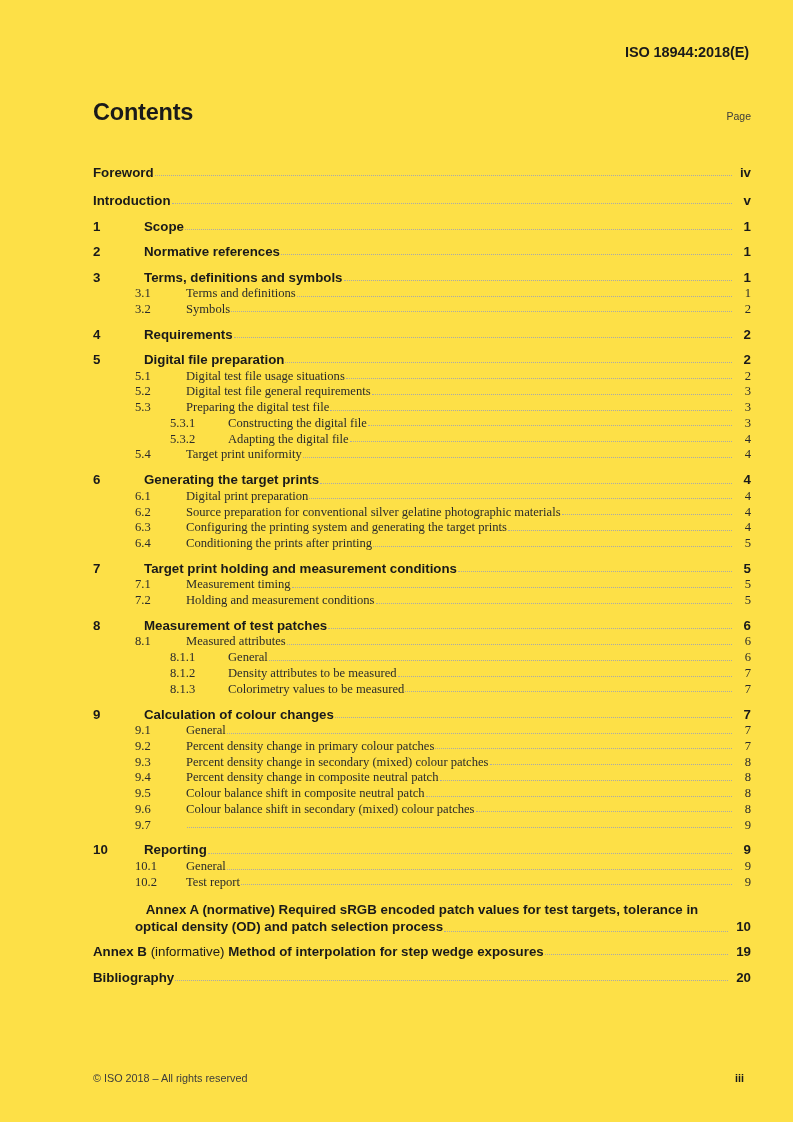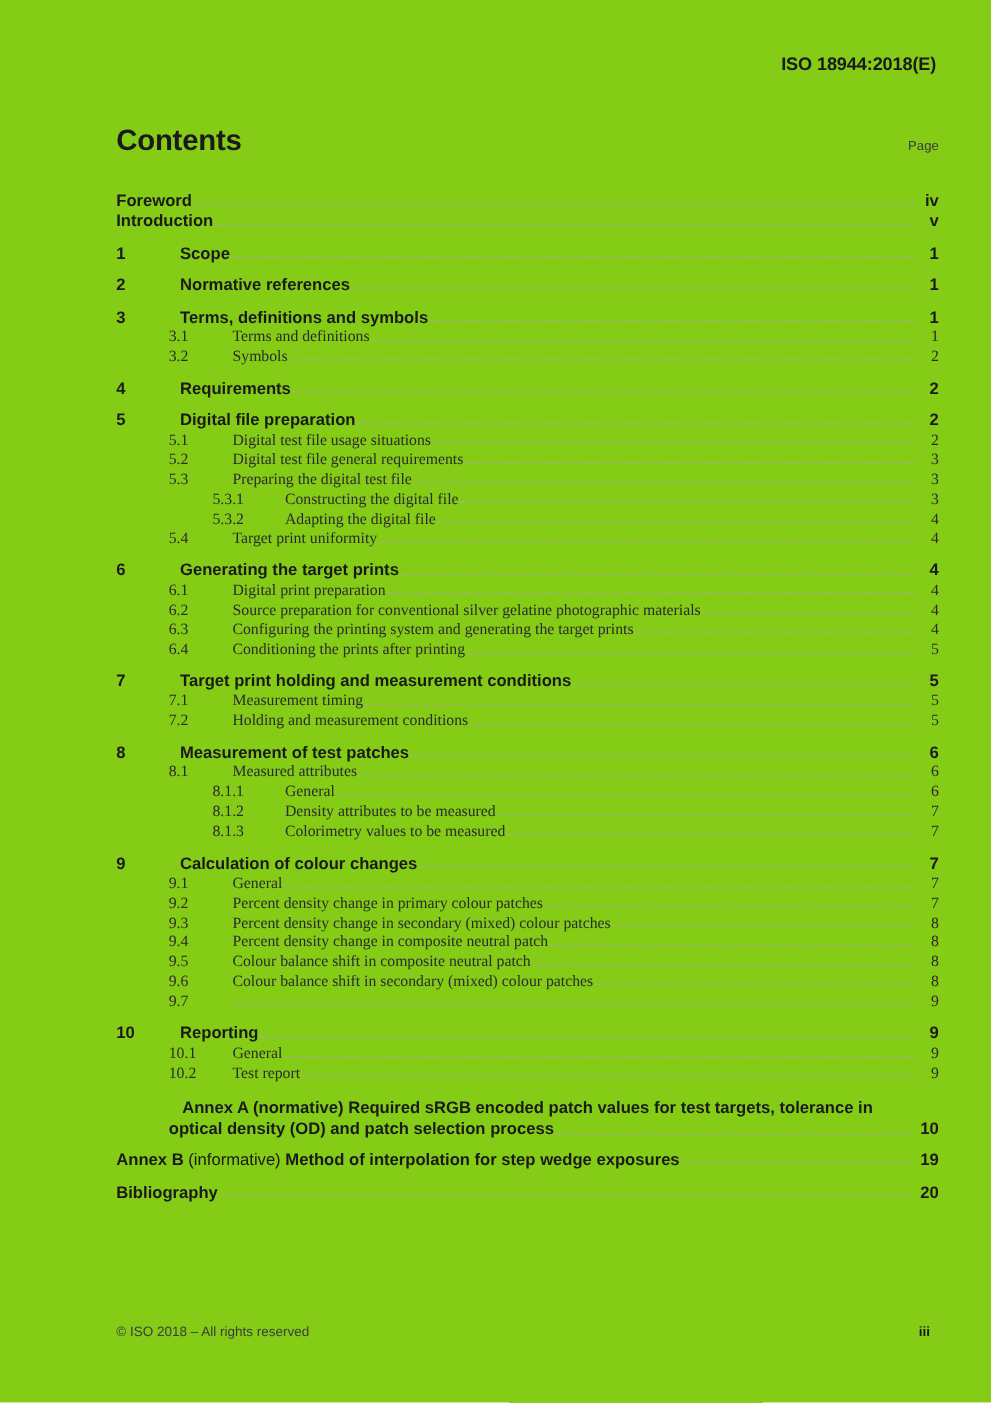--- a/index.html
+++ b/index.html
@@ -8,21 +8,21 @@
     background: #ffffff;
   }
   body {
     font-family: "Liberation Serif", serif;
     color: #231f20;
   }
   .page {
     position: relative;
     width: 793px;
     height: 1122px;
-    background: #84cc16;
+    background: #fde047;
     overflow: hidden;
     box-sizing: border-box;
     padding-left: 39px;
   }
 
   
   .doc-header {
     position: absolute;
     top: 44px;
     right: 44px;
@@ -101,21 +101,21 @@
 
   
   .lvl-front .txt,
   .lvl-front .pg {
     font-family: "Liberation Sans", sans-serif;
     font-weight: bold;
     font-size: 13.3px;
     color: #1a1a1a;
     text-align: right;
   }
-  .lvl-front .pg { min-width: 16px; }
+  .lvl-front .pg { min-width: 16px; margin-top: 12px; }
 
   
   .lvl-1 .num {
     font-family: "Liberation Sans", sans-serif;
     font-weight: bold;
     font-size: 13.3px;
     color: #1a1a1a;
     width: 51px;
   }
   .lvl-1 .txt,
@@ -212,21 +212,21 @@
     font-style: normal;
     font-weight: normal;
     font-size: 72%;
   }
 
   
   .doc-footer {
     position: absolute;
     left: 93px;
     right: 44px;
-    bottom: 50px;
+    bottom: 38px;
     display: flex;
     justify-content: space-between;
     align-items: baseline;
     font-family: "Liberation Sans", sans-serif;
     font-size: 10.8px;
     color: #3c3c3c;
   }
   .doc-footer .folio {
     font-weight: bold;
     color: #1a1a1a;

